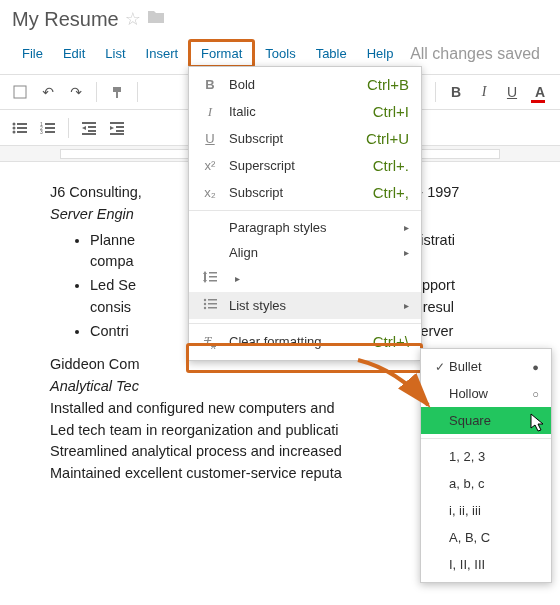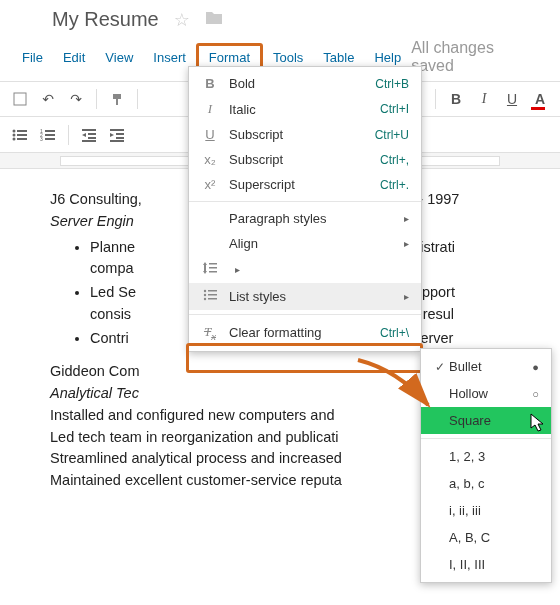--- a/index.html
+++ b/index.html
@@ -1,19 +1,19 @@
 <!DOCTYPE html>
 <html><head>
 <meta charset="utf-8">
 <style>
 * { box-sizing: border-box; margin: 0; padding: 0; }
 body { font-family: Arial, sans-serif; font-size: 13px; color: #333; background: #fff; width: 560px; height: 605px; overflow: hidden; position: relative; }
 
 .header { padding: 8px 12px 0 12px; }
-.title-row { display: flex; align-items: center; gap: 15px; margin-left: 40px; }
+.title-row { display: flex; gap: 6px; }
 .doc-title { font-size: 20px; color: #555; font-weight: normal; }
 .star-icon { color: #ccc; font-size: 18px; }
 .folder-icon { color: #ccc; font-size: 18px; }
 
 .menubar { display: flex; gap: 0; margin-top: 8px; align-items: center; }
 .menu-item { padding: 4px 10px; color: #0369a1; cursor: pointer; font-size: 13px; }
 .menu-item.highlighted { border: 3px solid #d2691e; border-radius: 3px; padding: 4px 10px; }
 .save-status { margin-left: auto; color: #999; font-size: 16px; padding-right: 8px; }
 
 .toolbar { border-top: 1px solid #e0e0e0; border-bottom: 1px solid #e0e0e0; margin-top: 6px; padding: 4px 8px; display: flex; align-items: center; gap: 4px; height: 36px; }
@@ -30,21 +30,21 @@
 .doc-area .italic { font-style: italic; }
 .doc-area ul { margin: 4px 0 12px 40px; list-style: disc; }
 .doc-area ul li { margin: 2px 0; }
 
 
 .dropdown { position: absolute; top: 66px; left: 188px; width: 234px; background: #fff; border: 1px solid rgba(0,0,0,0.2); box-shadow: 0 2px 8px rgba(0,0,0,0.25); z-index: 100; padding: 4px 0; }
 .dd-item { display: flex; align-items: center; padding: 5px 12px 5px 10px; font-size: 13px; color: #333; cursor: pointer; position: relative; }
 .dd-item.hl { background: #eee; }
 .dd-icon { width: 22px; text-align: center; color: #888; font-size: 13px; margin-right: 8px; flex-shrink: 0; }
 .dd-label { flex: 1; }
-.dd-shortcut { color: #0f766e; font-size: 12px; }
+.dd-shortcut { color: #4d7c0f; font-size: 15px; }
 .dd-arrow { color: #666; font-size: 10px; margin-left: 6px; }
 .dd-sep { height: 1px; background: #e5e5e5; margin: 4px 0; }
 .dd-highlight-box { position: absolute; border: 3px solid #d2691e; border-radius: 3px; pointer-events: none; }
 
 
 .submenu { position: absolute; top: 348px; left: 420px; width: 132px; background: #fff; border: 1px solid rgba(0,0,0,0.2); box-shadow: 0 2px 8px rgba(0,0,0,0.25); z-index: 101; padding: 4px 0; }
 .sm-item { display: flex; align-items: center; padding: 6px 12px 6px 10px; font-size: 13px; color: #333; cursor: pointer; }
 .sm-item.hl { background: #22c55e; }
 .sm-check { width: 18px; text-align: center; color: #555; font-size: 12px; }
 .sm-label { flex: 1; }
@@ -66,21 +66,21 @@
     <span class="star-icon">☆</span>
     <span class="folder-icon">
       <svg width="18" height="15" viewBox="0 0 18 15">
           <path fill="#ccc" d="M1 2 h6 l2 2 h8 v10 H1 z"></path>
         </svg>
     </span>
   </div>
   <div class="menubar">
     <span class="menu-item">File</span>
     <span class="menu-item">Edit</span>
-    <span class="menu-item">View</span>
+    <span class="menu-item">List</span>
     <span class="menu-item">Insert</span>
     <span class="menu-item highlighted">Format</span>
     <span class="menu-item">Tools</span>
     <span class="menu-item">Table</span>
     <span class="menu-item">Help</span>
     <span class="save-status">All changes saved</span>
   </div>
 </div>
 
 <div class="toolbar">
@@ -181,28 +181,28 @@
       <span class="dd-icon" style="font-style:italic;font-family:serif">I</span>
       <span class="dd-label">Italic</span>
       <span class="dd-shortcut">Ctrl+I</span>
     </div>
   <div class="dd-item">
       <span class="dd-icon" style="text-decoration:underline">U</span>
       <span class="dd-label">Subscript</span>
       <span class="dd-shortcut">Ctrl+U</span>
     </div>
   <div class="dd-item">
+      <span class="dd-icon">x²</span>
+      <span class="dd-label">Superscript</span>
+      <span class="dd-shortcut">Ctrl+.</span>
+    </div>
+  <div class="dd-item">
       <span class="dd-icon">x₂</span>
       <span class="dd-label">Subscript</span>
       <span class="dd-shortcut">Ctrl+,</span>
-    </div>
-  <div class="dd-item">
-      <span class="dd-icon">x²</span>
-      <span class="dd-label">Superscript</span>
-      <span class="dd-shortcut">Ctrl+.</span>
     </div>
   <div class="dd-sep"></div>
   <div class="dd-item">
       <span class="dd-icon"></span>
       <span class="dd-label">Paragraph styles</span>
       <span class="dd-arrow">▸</span>
     </div>
   <div class="dd-item">
       <span class="dd-icon"></span>
       <span class="dd-label">Align</span>

